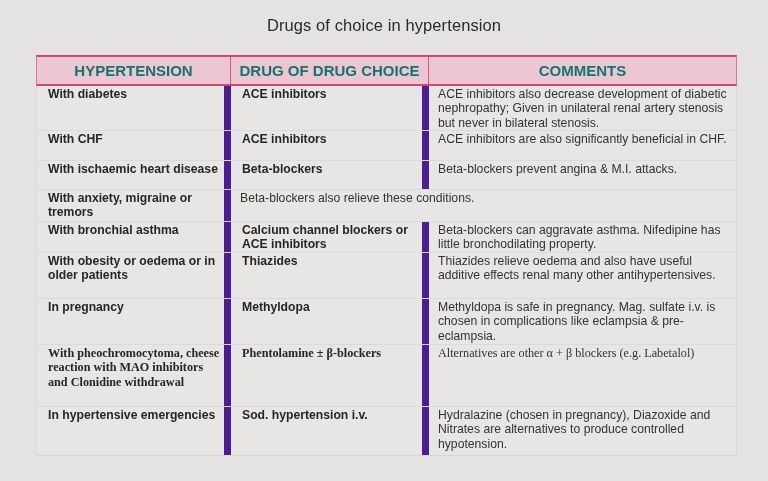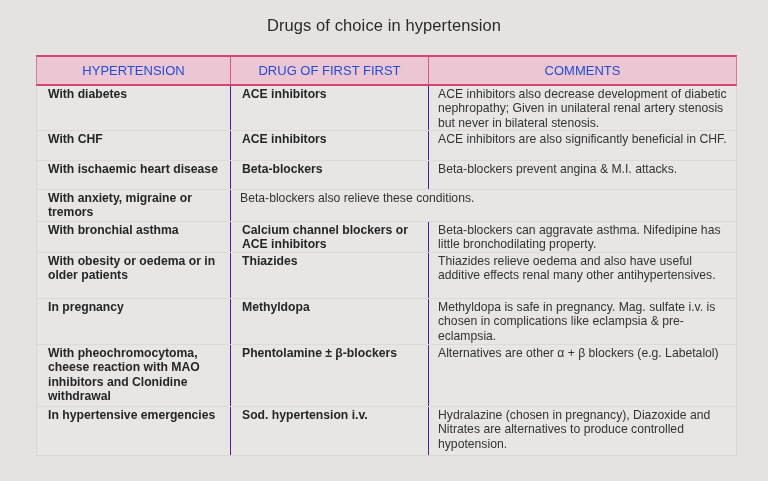--- a/index.html
+++ b/index.html
@@ -20,57 +20,57 @@
   }
   .thead {
     display: flex; height: 27px;
     background: #ecc6d2;
     border-top: 2px solid #d2466f;
     border-bottom: 2px solid #d2466f;
     border-left: 1px solid #d87a96;
     border-right: 1px solid #d87a96;
   }
   .th {
-    font-weight: normal; font-size: 13px; color: #1d4ed8;
+    font-weight: bold; font-size: 15px; color: #0f766e;
     display: flex; align-items: center; justify-content: center;
     border-right: 1px solid #d25a7c;
     box-sizing: border-box;
   }
   .th:last-child { border-right: none; }
   .c1 { width: 194px; }
   .c2 { width: 198px; }
   .c3 { width: 307px; }
   .tbody {
     border-left: 1px solid #dad8d6;
     border-right: 1px solid #dad8d6;
     border-bottom: 1px solid #d8d6d4;
     background: #e7e6e4;
   }
   .row { display: flex; border-bottom: 1px solid #dddbd9; box-sizing: border-box; }
   .row:last-child { border-bottom: none; }
   .td {
     font-size: 12.2px; line-height: 14.3px;
     box-sizing: border-box;
     padding: 1px 0 0 0;
-    border-right: 1px solid #4c1d95;
+    border-right: 7px solid #4c1d95;
   }
   .td:last-child { border-right: none; }
   .td.c1 { padding-left: 11px; font-weight: bold; color: #262626; }
   .td.c2 { padding-left: 11px; font-weight: bold; color: #262626; }
   .td.c3 { padding-left: 9px; color: #333; }
 </style>
 </head>
 <body>
 
 <div class="title">Drugs of choice in hypertension</div>
 
 <div class="table">
   <div class="thead">
     <div class="th c1">HYPERTENSION</div>
-    <div class="th c2">DRUG OF FIRST FIRST</div>
+    <div class="th c2">DRUG OF DRUG CHOICE</div>
     <div class="th c3">COMMENTS</div>
   </div>
   <div class="tbody" id="tbody">
       <div class="row" style="height: 45px;">
         <div class="td c1">With diabetes</div>
         <div class="td c2">ACE inhibitors</div>
         <div class="td c3">ACE inhibitors also decrease development of diabetic nephropathy; Given in unilateral renal artery stenosis but never in bilateral stenosis.</div>
       </div>
       <div class="row" style="height: 30px;">
         <div class="td c1">With CHF</div>
@@ -94,21 +94,21 @@
       <div class="row" style="height: 46px;">
         <div class="td c1">With obesity or oedema or in older patients</div>
         <div class="td c2">Thiazides</div>
         <div class="td c3">Thiazides relieve oedema and also have useful additive effects renal many other antihypertensives.</div>
       </div>
       <div class="row" style="height: 46px;">
         <div class="td c1">In pregnancy</div>
         <div class="td c2">Methyldopa</div>
         <div class="td c3">Methyldopa is safe in pregnancy. Mag. sulfate i.v. is chosen in complications like eclampsia &amp; pre-eclampsia.</div>
       </div>
-      <div class="row" style="height: 62px;">
+      <div class="row" style="height: 62px; font-family: Liberation Serif, serif;">
         <div class="td c1">With pheochromocytoma, cheese reaction with MAO inhibitors and Clonidine withdrawal</div>
         <div class="td c2">Phentolamine ± β-blockers</div>
         <div class="td c3">Alternatives are other α + β blockers (e.g. Labetalol)</div>
       </div>
       <div class="row" style="height: 48px;">
         <div class="td c1">In hypertensive emergencies</div>
         <div class="td c2">Sod. hypertension i.v.</div>
         <div class="td c3">Hydralazine (chosen in pregnancy), Diazoxide and Nitrates are alternatives to produce controlled hypotension.</div>
       </div>
     </div>

